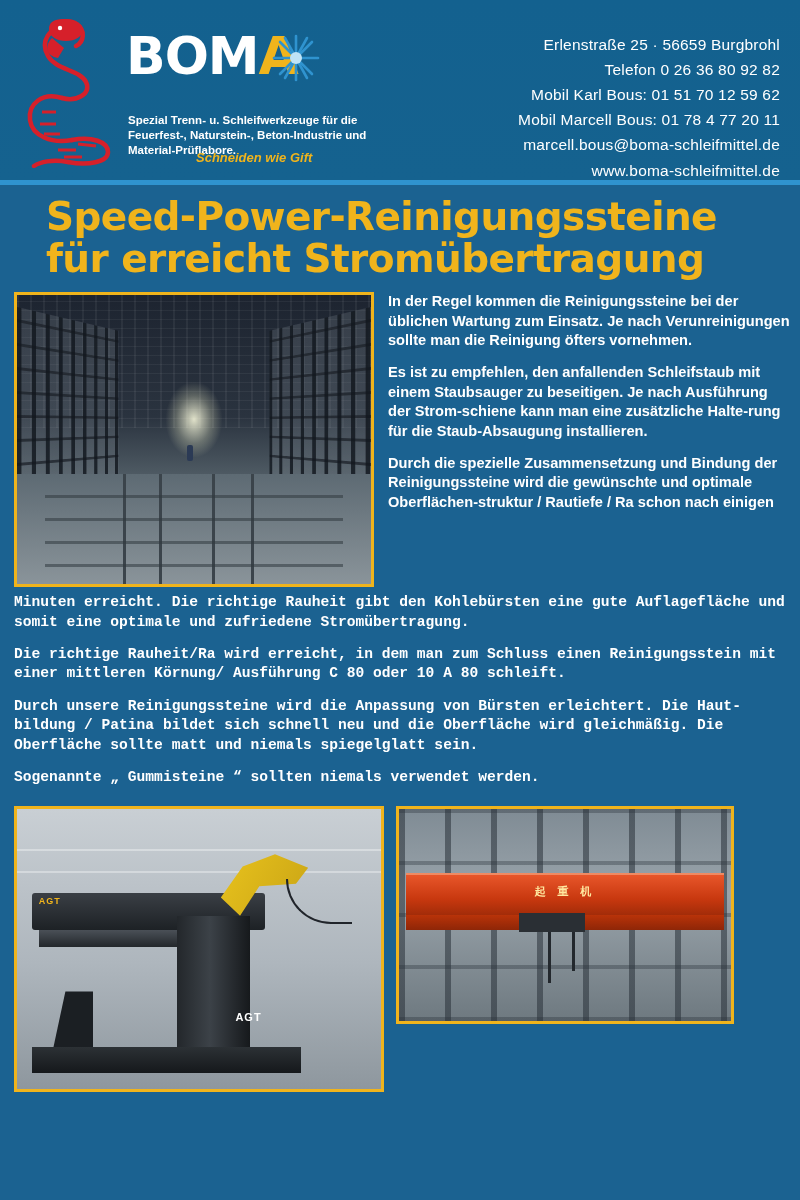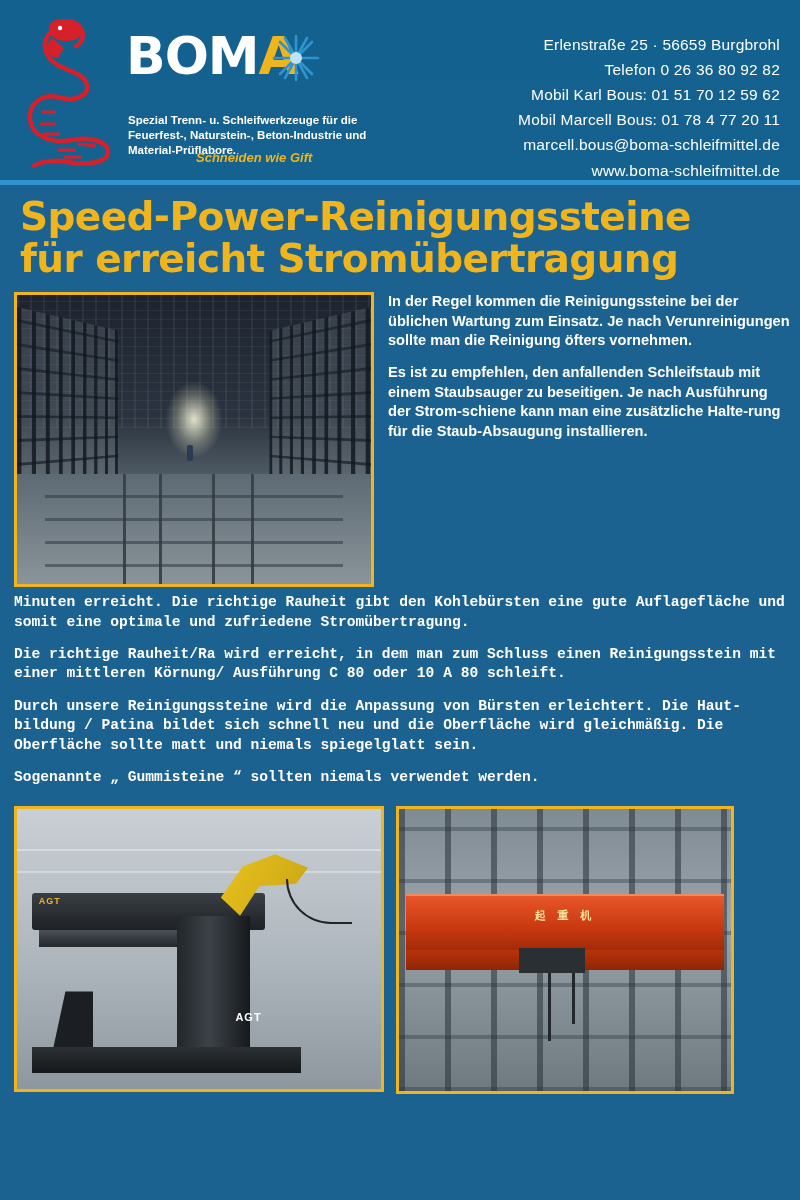--- a/index.html
+++ b/index.html
@@ -78,27 +78,28 @@
     padding-top: 18px;
     color: #ffffff;
     font-size: 15.5px;
     line-height: 1.62;
     letter-spacing: 0.2px;
   }
   .contact div { white-space: nowrap; }
 
   
   .title {
-    padding: 16px 14px 6px 20px;
+    padding: 16px 14px 6px 14px;
     color: #f0b41c;
     font-family: "DejaVu Sans", sans-serif;
     font-weight: bold;
     font-size: 39px;
     line-height: 1.08;
     letter-spacing: -0.6px;
+    margin-left: 32px;
   }
   .title .line2 { display: block; }
 
   
   .content {
     padding: 6px 6px 0 14px;
     color: #ffffff;
   }
   .top-row {
     display: flex;
@@ -125,21 +126,21 @@
   .flow-text p.body-text { margin-bottom: 13px; font-family: Liberation Mono, monospace; }
 
   
   .bottom-row {
     display: flex;
     gap: 12px;
     padding: 6px 14px 14px 14px;
     align-items: flex-start;
   }
   .photo-bl { width: 370px; height: 286px; flex: 0 0 370px; }
-  .photo-br { width: 338px; height: 288px; flex: 0 0 338px; }
+  .photo-br { width: 338px; height: 218px; flex: 0 0 338px; }
 
   
   .warehouse {
     position: absolute; inset: 0;
     background:
       linear-gradient(180deg, #1d2430 0%, #2a333f 42%, #4e5a63 62%, #6e7a82 100%);
   }
   .wh-ceiling {
     position: absolute; left: 0; right: 0; top: 0; height: 46%;
     background:
@@ -340,20 +341,21 @@
           <div class="wh-tie" style="bottom:14%;"></div>
           <div class="wh-tie" style="bottom:22%;"></div>
           <div class="wh-tie" style="bottom:30%;"></div>
           <div class="wh-person"></div>
         </div>
       </div>
 
       <div class="para-col">
         <p class="body-text">In der Regel kommen die Reinigungssteine bei der üblichen Wartung zum Einsatz. Je nach Verunreinigungen sollte man die Reinigung öfters vornehmen.</p>
         <p class="body-text">Es ist zu empfehlen, den anfallenden Schleifstaub mit einem Staubsauger zu beseitigen. Je nach Ausführung der Strom-schiene kann man eine zusätzliche Halte-rung für die Staub-Absaugung installieren.</p>
+        <p class="body-text">Durch die spezielle Zusammensetzung und Bindung der Reinigungssteine wird die gewünschte und optimale Oberflächen-struktur / Rautiefe / Ra  schon nach einigen</p>
       </div>
     </div>
 
     <div class="flow-text">
       <p class="body-text">Minuten erreicht. Die richtige Rauheit gibt den Kohlebürsten eine gute Auflagefläche und somit eine optimale und zufriedene Stromübertragung.</p>
       <p class="body-text">Die richtige Rauheit/Ra wird erreicht, in dem man zum Schluss einen Reinigungsstein mit einer mittleren Körnung/  Ausführung  C 80 oder 10 A 80 schleift.</p>
       <p class="body-text">Durch unsere Reinigungssteine wird die Anpassung von Bürsten erleichtert. Die Haut-bildung / Patina bildet sich schnell neu und die Oberfläche wird gleichmäßig. Die Oberfläche sollte matt und niemals spiegelglatt sein.</p>
       <p class="body-text">Sogenannte „ Gummisteine “ sollten niemals verwendet werden.</p>
     </div>
   </div>

